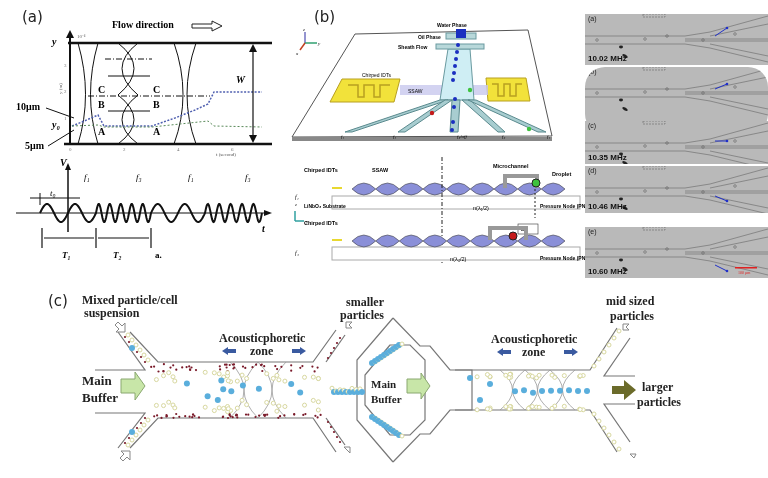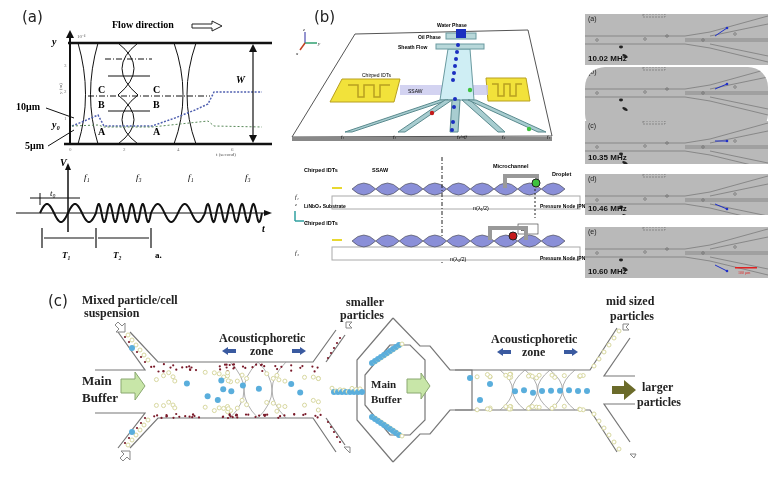--- a/index.html
+++ b/index.html
@@ -283,21 +283,21 @@
       </g>
       <ellipse cx="36" cy="33" rx="2" ry="1.4" fill="#222"></ellipse>
         <ellipse cx="40" cy="42" rx="3" ry="1.4" fill="#222" transform="rotate(30 40 42)"></ellipse>
       <line x1="130" y1="20" x2="142" y2="20" stroke="#2030c8" stroke-width="1"></line>
       <circle cx="142" cy="20" r="1.3" fill="#2030c8"></circle>
 
     </svg>
     <span class="lbl">(c)</span>
     <span class="freq">10.35 MHz</span>
     </div>
-    <div class="micro" style="top: 174px; height: 41px;">
+    <div class="micro" style="top: 166px; height: 47px;">
       <svg width="183" height="51" style="position:absolute;left:0;top:0">
       <g stroke="#666" stroke-width="0.6" fill="none">
         <line x1="0" y1="22" x2="100" y2="22"></line>
           <line x1="0" y1="30" x2="100" y2="30"></line>
         <path d="M100 22 L125 18 L183 2"></path>
           <path d="M100 30 L125 34 L183 48"></path>
         <path d="M125 22 L183 10"></path>
           <path d="M125 30 L183 42"></path>
         <line x1="100" y1="25" x2="183" y2="25"></line>
           <line x1="100" y1="27" x2="183" y2="27"></line>

